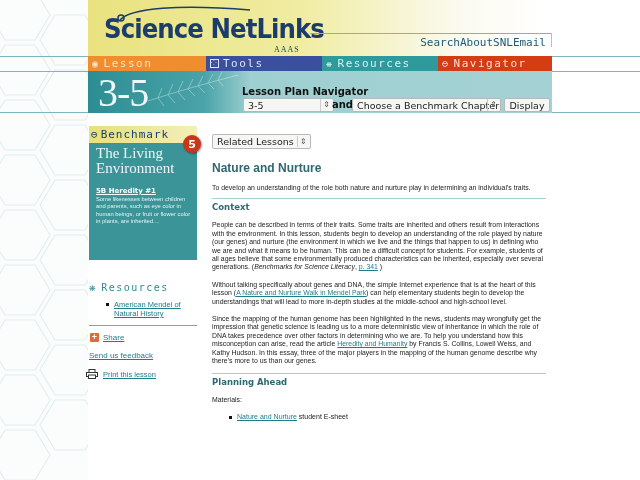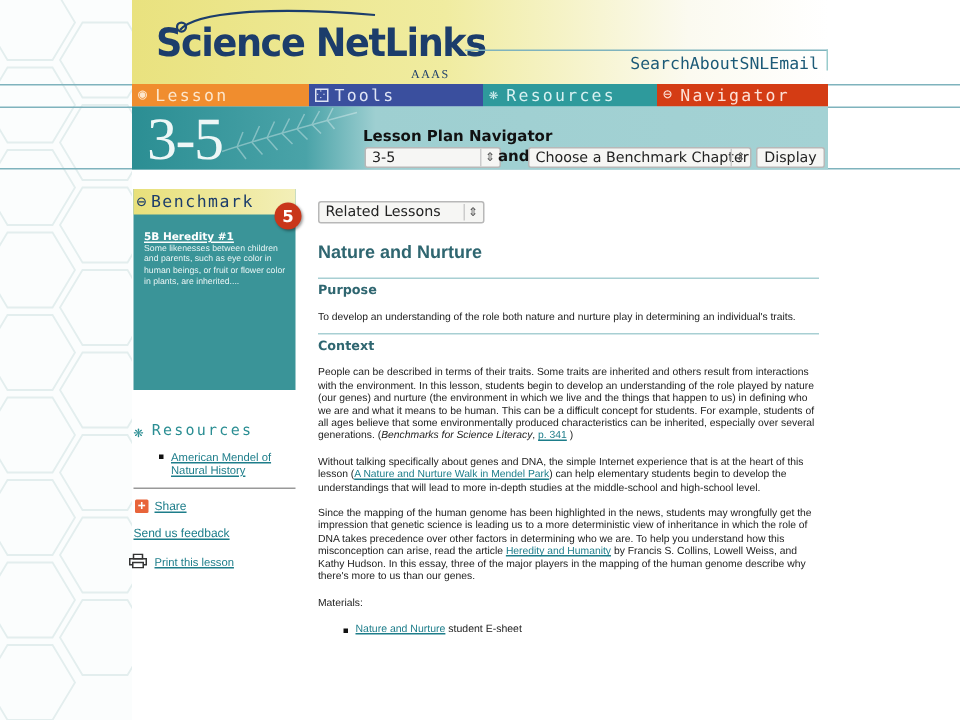--- a/index.html
+++ b/index.html
@@ -122,21 +122,21 @@
     width: 9px; height: 9px; background: #e8643a; color: #fff; font-size: 9px; line-height: 9px;
     text-align: center; border-radius: 1px; margin-right: 4px; font-weight: bold;
   }
   .feedback { position: absolute; left: 89px; top: 351px; font-size: 8px; }
   .print { position: absolute; left: 86px; top: 369px; font-size: 7.5px; display: flex; align-items: flex-end; }
   .print .ic { margin-right: 5px; }
 
   
   .main { position: absolute; left: 212px; top: 131px; width: 334px; }
   .related {
-    display: inline-flex; align-items: center; height: 15px; padding: 0 28px 0 4px; position: relative;
+    display: inline-flex; align-items: center; height: 15px; padding: 0 16px 0 4px; position: relative;
     background: #f6f6f4; border: 1px solid #b8b8b8; border-radius: 2px;
     font-family: "DejaVu Sans", sans-serif; font-size: 9.5px; color: #222; cursor: pointer;
   }
   .related .arr { position: absolute; right: 3px; top: 1px; font-size: 8px; color: #555; border-left: 1px solid #ccc; padding-left: 2px; line-height: 11px; }
   .lesson-title { margin-top: 12px; font-size: 12px; font-weight: bold; color: #2f6670; }
   .section-h {
     border-top: 1px solid #a8cfd3; margin-top: 8px; padding-top: 3px;
     font-family: "DejaVu Sans", sans-serif; font-size: 8.5px; font-weight: bold; color: #2f6670;
   }
   .para { font-size: 6.9px; line-height: 8.4px; color: #222; margin-top: 9px; }
@@ -232,20 +232,21 @@
   </div>
   <div class="btn-display">Display</div>
 </div>
 
 <div class="bench-card">
   <div class="bench-head">
     <span class="ic">⊖</span>
     <span>Benchmark</span>
   </div>
   <div class="bench-num">5</div>
+  <div class="bench-title">The Living Environment</div>
   <span class="bench-link">5B Heredity #1</span>
   <div class="bench-desc">Some likenesses between children and parents, such as eye color in human beings, or fruit or flower color in plants, are inherited....</div>
 </div>
 
 <div class="res-title">
   <span class="ic">❋</span>
   <span>Resources</span>
 </div>
 <ul class="res-list">
   <li><span class="lnk">American Mendel of Natural History</span></li>
@@ -267,25 +268,25 @@
   <span class="lnk">Print this lesson</span>
 </div>
 
 <div class="main">
   <div class="related">
     <span>Related Lessons</span>
     <span class="arr">⇕</span>
   </div>
   <div class="lesson-title">Nature and Nurture</div>
 
-  <div class="section-h" style="margin-top:10px;">Purpose</div>
   <div class="para">To develop an understanding of the role both nature and nurture play in determining an individual's traits.</div>
 
   <div class="section-h" style="margin-top:6px;">Context</div>
   <div class="para"><span>People can be described in terms of their traits. Some traits are inherited and others result from interactions with the environment. In this lesson, students begin to develop an understanding of the role played by nature (our genes) and nurture (the environment in which we live and the things that happen to us) in defining who we are and what it means to be human. This can be a difficult concept for students. For example, students of all ages believe that some environmentally produced characteristics can be inherited, especially over several generations. (</span><i>Benchmarks for Science Literacy</i><span>, </span><span class="lnk">p. 341</span><span> )</span></div>
   <div class="para"><span>Without talking specifically about genes and DNA, the simple Internet experience that is at the heart of this lesson (</span><span class="lnk">A Nature and Nurture Walk in Mendel Park</span><span>) can help elementary students begin to develop the understandings that will lead to more in-depth studies at the middle-school and high-school level.</span></div>
   <div class="para"><span>Since the mapping of the human genome has been highlighted in the news, students may wrongfully get the impression that genetic science is leading us to a more deterministic view of inheritance in which the role of DNA takes precedence over other factors in determining who we are. To help you understand how this misconception can arise, read the article </span><span class="lnk">Heredity and Humanity</span><span> by Francis S. Collins, Lowell Weiss, and Kathy Hudson. In this essay, three of the major players in the mapping of the human genome describe why there's more to us than our genes.</span></div>
 
+  <div class="section-h" style="margin-top:7px;">Planning Ahead</div>
   <div class="para">Materials:</div>
   <ul class="mat-list">
     <li><span class="lnk">Nature and Nurture</span><span> student E-sheet</span></li>
   </ul>
 </div>
 
 </body></html>

